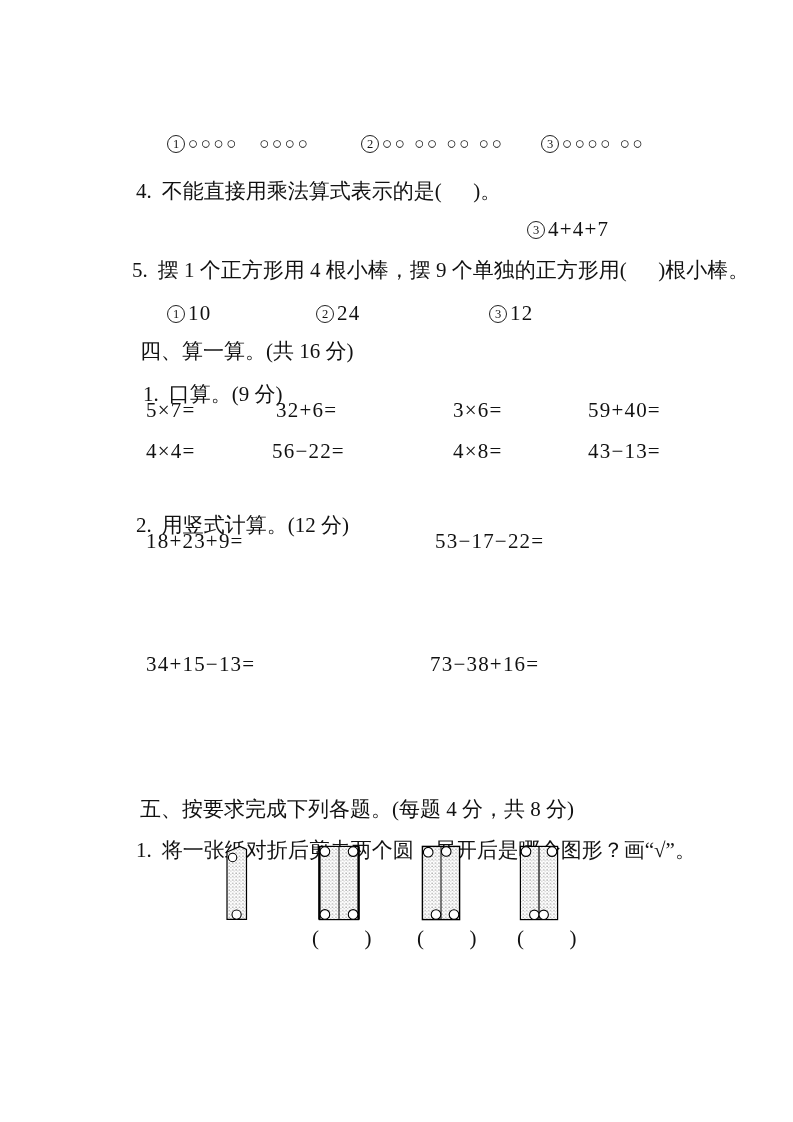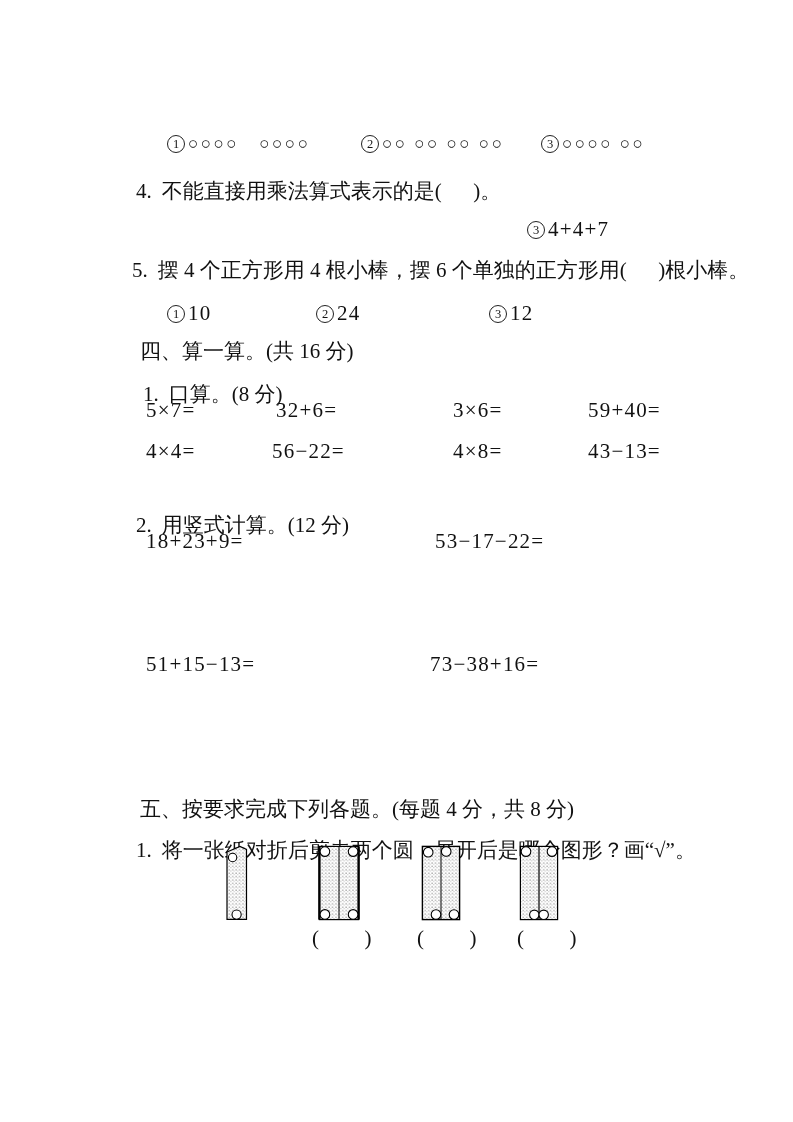--- a/index.html
+++ b/index.html
@@ -48,54 +48,54 @@
   </div>
 
   <div class="line" style="left:115px;top:152px">
     <span class="qnum">4.</span><span>不能直接用乘法算式表示的是(      )。</span>
   </div>
   <div class="line" style="left:506px;top:190px">
     <span class="cnum">3</span><span class="formula">4+4+7</span>
   </div>
 
   <div class="line" style="left:111px;top:231px">
-    <span class="qnum">5.</span><span>摆 4 个正方形用 4 根小棒，摆 6 个单独的正方形用(      )根小棒。</span>
+    <span class="qnum">5.</span><span>摆 1 个正方形用 4 根小棒，摆 9 个单独的正方形用(      )根小棒。</span>
   </div>
   <div class="line" style="left:146px;top:274px">
     <span class="cnum">1</span><span class="formula">10</span>
   </div>
   <div class="line" style="left:295px;top:274px">
     <span class="cnum">2</span><span class="formula">24</span>
   </div>
   <div class="line" style="left:468px;top:274px">
     <span class="cnum">3</span><span class="formula">12</span>
   </div>
 
   <div class="line" style="left:119px;top:312px">
     <span>四、算一算。(共 16 分)</span>
   </div>
 
   <div class="line" style="left:122px;top:355px">
-    <span class="qnum">1.</span><span>口算。(8 分)</span>
+    <span class="qnum">1.</span><span>口算。(9 分)</span>
   </div>
   <span class="line formula" style="left:146px;top:397px">5×7=</span>
   <span class="line formula" style="left:276px;top:397px">32+6=</span>
   <span class="line formula" style="left:453px;top:397px">3×6=</span>
   <span class="line formula" style="left:588px;top:397px">59+40=</span>
   <span class="line formula" style="left:146px;top:438px">4×4=</span>
   <span class="line formula" style="left:272px;top:438px">56−22=</span>
   <span class="line formula" style="left:453px;top:438px">4×8=</span>
   <span class="line formula" style="left:588px;top:438px">43−13=</span>
 
   <div class="line" style="left:115px;top:486px">
     <span class="qnum">2.</span><span>用竖式计算。(12 分)</span>
   </div>
   <span class="line formula" style="left:146px;top:528px">18+23+9=</span>
   <span class="line formula" style="left:435px;top:528px">53−17−22=</span>
-  <span class="line formula" style="left:146px;top:651px">51+15−13=</span>
+  <span class="line formula" style="left:146px;top:651px">34+15−13=</span>
   <span class="line formula" style="left:430px;top:651px">73−38+16=</span>
 
   <div class="line" style="left:119px;top:770px">
     <span>五、按要求完成下列各题。(每题 4 分，共 8 分)</span>
   </div>
 
   <div class="line" style="left:115px;top:811px">
     <span class="qnum">1.</span><span>将一张纸对折后剪去两个圆，展开后是哪个图形？画“√”。</span>
   </div>
 

